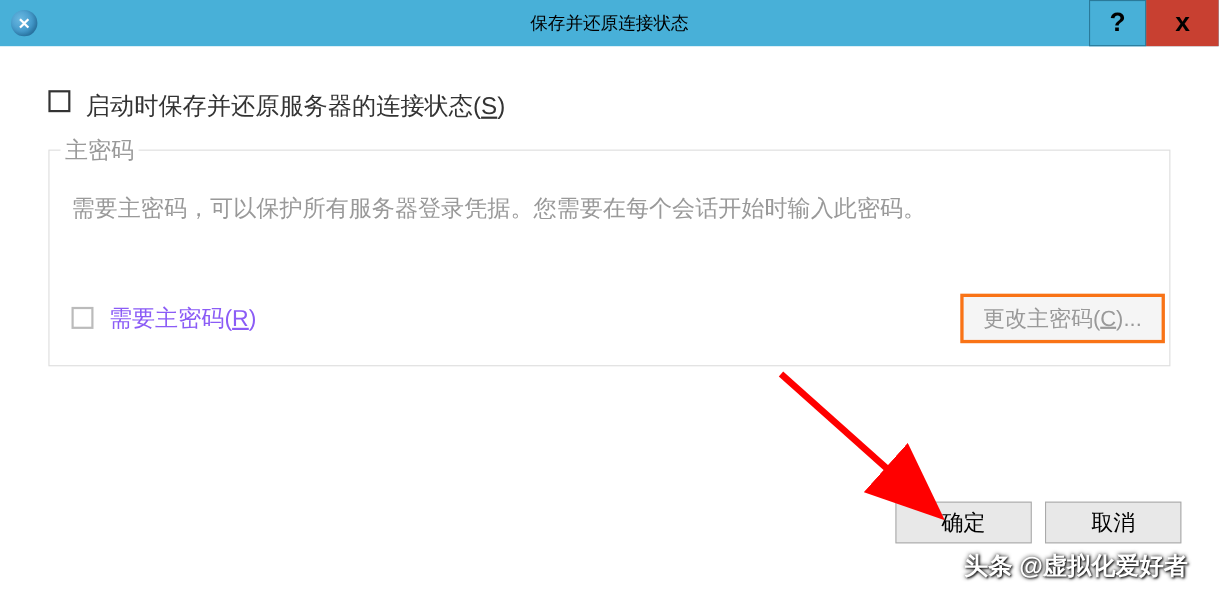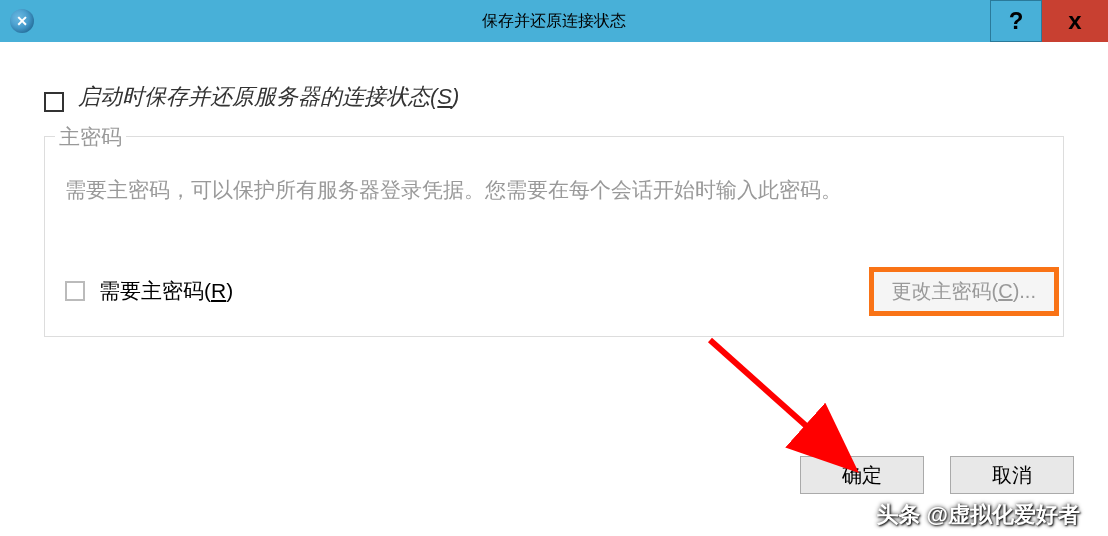--- a/index.html
+++ b/index.html
@@ -79,23 +79,22 @@
       color: #333;
     }
     .description {
       font-size: 22px;
       line-height: 1.6;
       margin-bottom: 30px;
       letter-spacing: 0.5px;
     }
     .checkbox-row {
       display: flex;
-      align-items: flex-end;
+      align-items: flex-start;
       margin-bottom: 24px;
-      font-style: italic;
     }
     .checkbox {
       width: 20px;
       height: 20px;
       border: 2px solid #333;
       margin-right: 14px;
       background: #fff;
       cursor: pointer;
     }
     .checkbox-label {
@@ -133,43 +132,43 @@
       justify-content: space-between;
     }
     .disabled-checkbox {
       width: 20px;
       height: 20px;
       border: 2px solid #bbb;
       margin-right: 14px;
       background: #fff;
     }
     .disabled-label {
-      color: #000000;
+      color: #8b5cf6;
       font-size: 21px;
       display: flex;
       align-items: center;
     }
     .disabled-label .accel {
       text-decoration: underline;
     }
     .change-pwd-button {
       padding: 6px 18px;
       background: #f5f5f5;
-      border: 5px solid #f97316;
+      border: 3px solid #f97316;
       color: #999;
       font-size: 20px;
       cursor: not-allowed;
       font-family: inherit;
     }
     .dialog-buttons {
       position: absolute;
       bottom: 42px;
       right: 34px;
       display: flex;
-      gap: 26px;
+      gap: 12px;
     }
     .dialog-button {
       width: 124px;
       height: 38px;
       background: #e8e8e8;
       border: 1px solid #aaa;
       font-size: 20px;
       cursor: pointer;
       font-family: inherit;
       color: #000;

